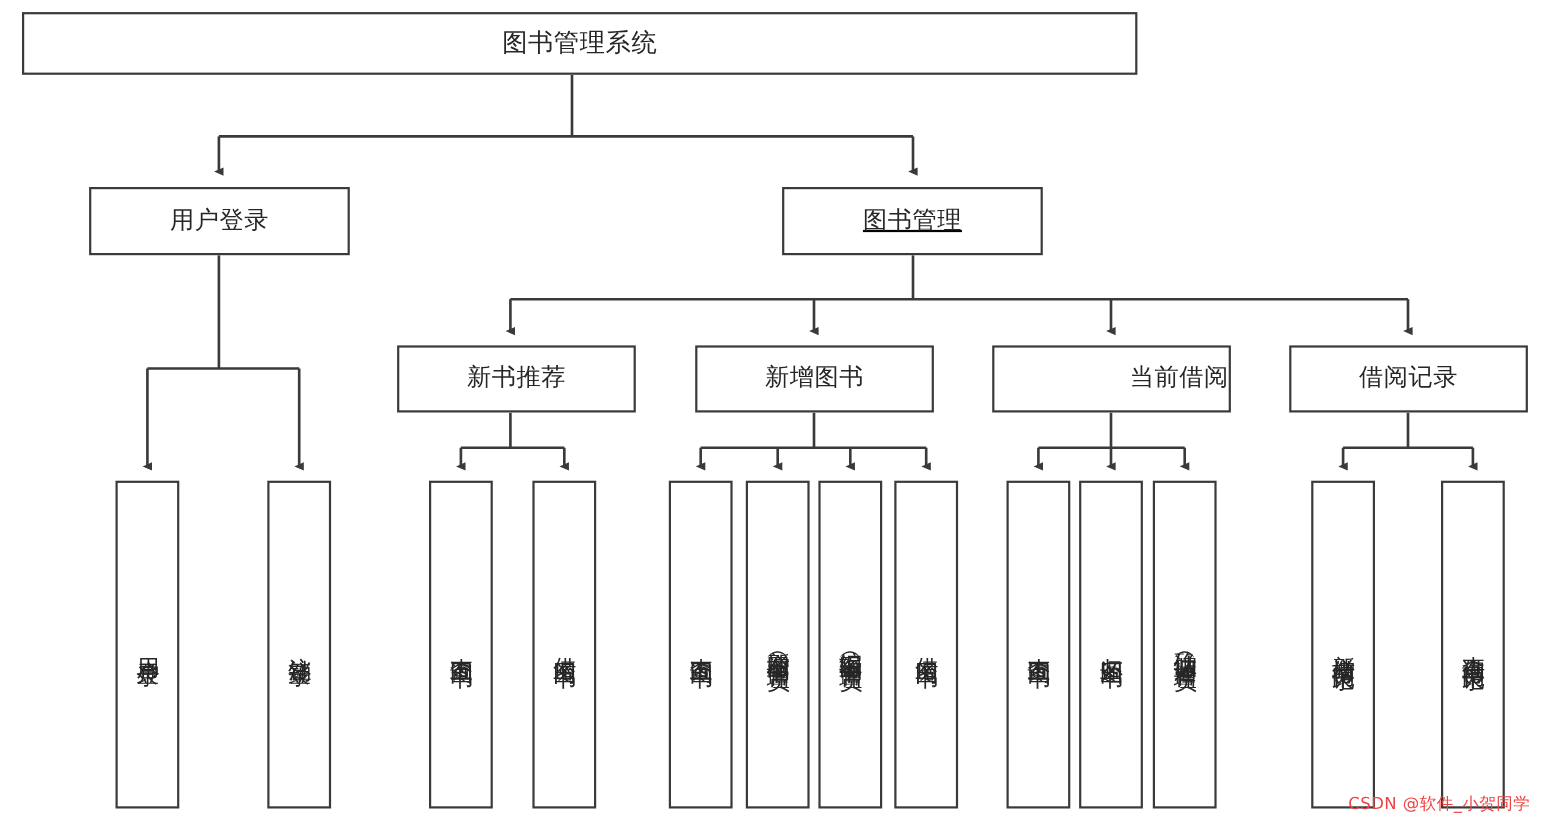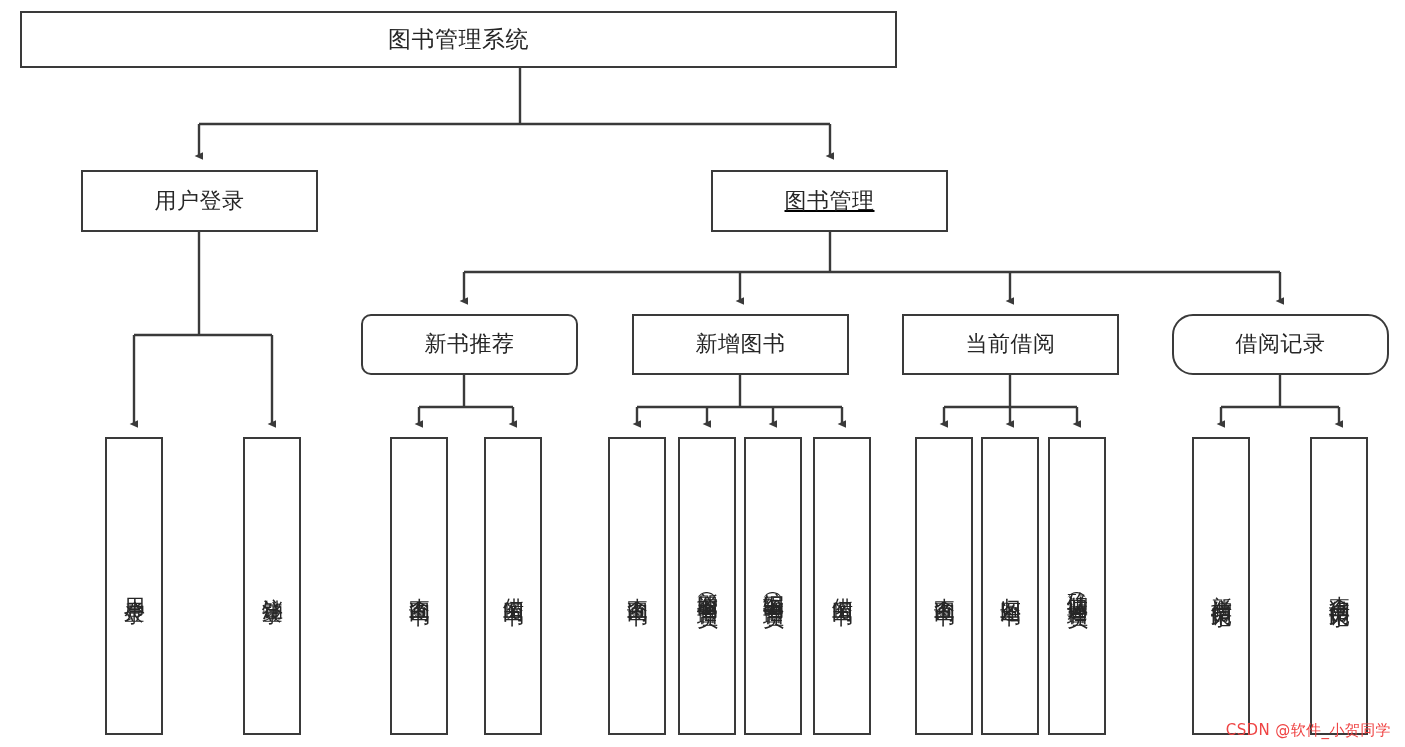--- a/index.html
+++ b/index.html
@@ -115,41 +115,41 @@
       <path d="M1010,407 L1010,424" marker-end="url(#arrowhead)"></path>
       <path d="M1077,407 L1077,424" marker-end="url(#arrowhead)"></path>
 
       <path d="M1280,375 L1280,407"></path>
       <path d="M1221,407 L1339,407"></path>
       <path d="M1221,407 L1221,424" marker-end="url(#arrowhead)"></path>
       <path d="M1339,407 L1339,424" marker-end="url(#arrowhead)"></path>
     </g>
   </svg>
 
-  <div class="node-box root" style="left:20px; top:11px; width:877px; height:57px;">
+  <div class="node-box root" style="left:20px; top:11px; width:1014px; height:57px;">
     <span class="node-label">图书管理系统</span>
   </div>
 
   <div class="node-box" style="left:81px; top:170px; width:237px; height:62px;">
     <span class="node-label">用户登录</span>
   </div>
   <div class="node-box" style="left:711px; top:170px; width:237px; height:62px;text-decoration:underline;">
     <span class="node-label">图书管理</span>
   </div>
 
-  <div class="node-box" style="left:361px; top:314px; width:217px; height:61px;border-radius:10px;">
+  <div class="node-box" style="left:361px; top:314px; width:217px; height:61px;">
     <span class="node-label">新书推荐</span>
   </div>
   <div class="node-box" style="left:632px; top:314px; width:217px; height:61px;">
     <span class="node-label">新增图书</span>
   </div>
-  <div class="node-box" style="left:902px; top:314px; width:217px; height:61px;">
+  <div class="node-box" style="left:902px; top:314px; width:217px; height:61px;justify-content:flex-end;">
     <span class="node-label">当前借阅</span>
   </div>
-  <div class="node-box" style="left:1172px; top:314px; width:217px; height:61px;border-radius:21px;">
+  <div class="node-box" style="left:1172px; top:314px; width:217px; height:61px;">
     <span class="node-label">借阅记录</span>
   </div>
 
   <div class="node-box vertical" style="left:105px; top:437px; width:58px; height:298px;">
     <span class="node-label">用户登录</span>
   </div>
   <div class="node-box vertical" style="left:243px; top:437px; width:58px; height:298px;">
     <span class="node-label">注销登录</span>
   </div>
 

